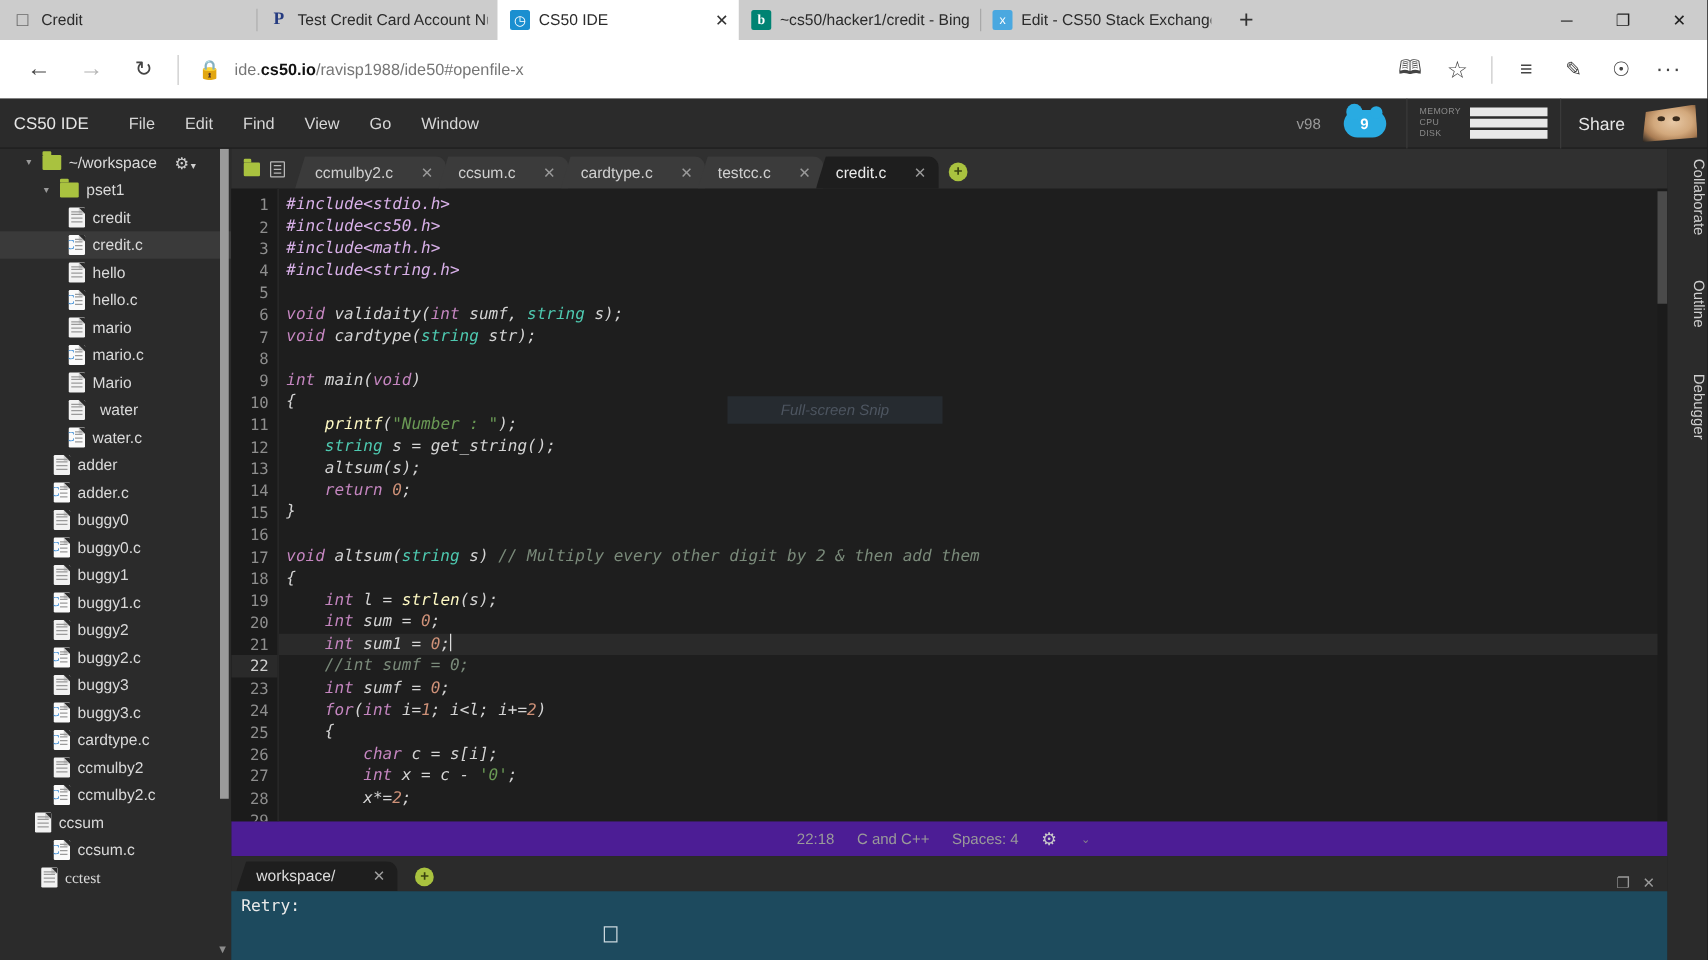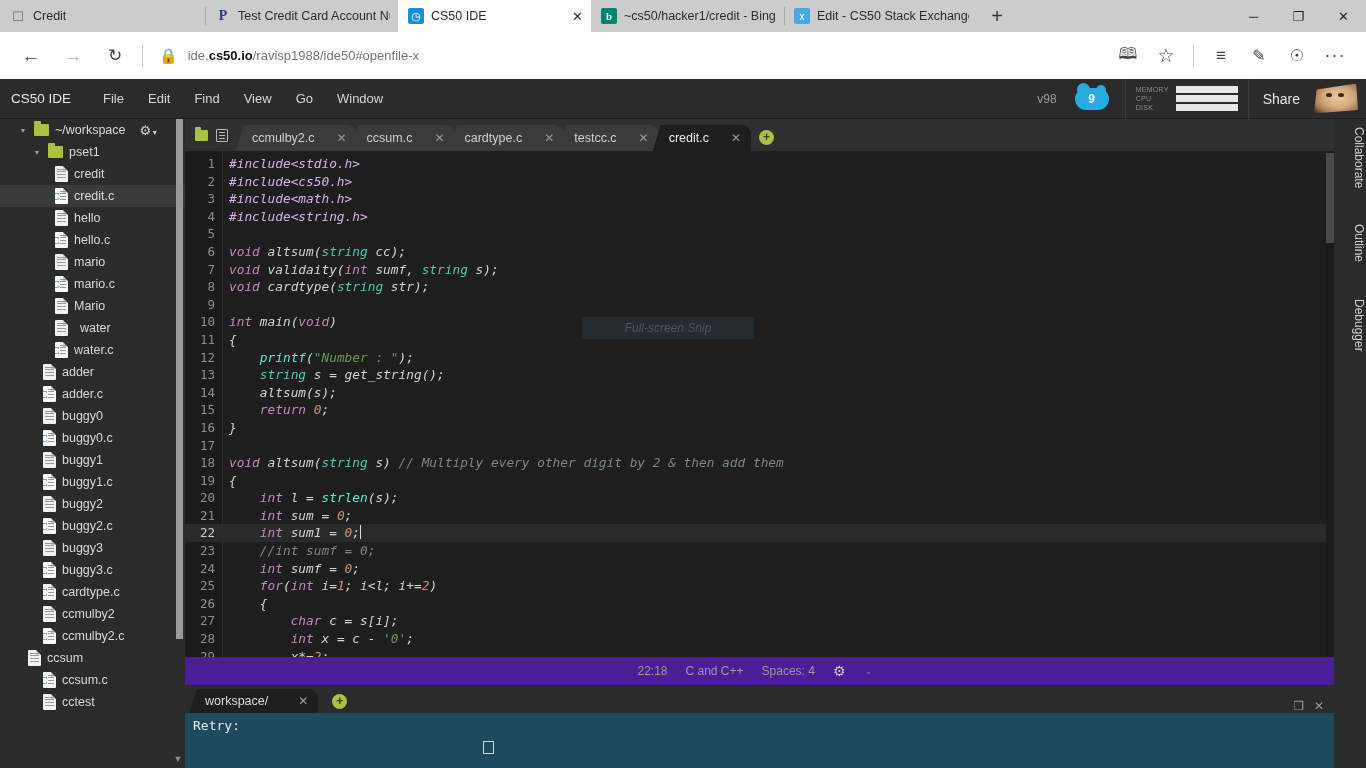--- a/index.html
+++ b/index.html
@@ -123,21 +123,21 @@
       border-right:1px solid #2c2c2c; }
   .gln { height:17.6px; line-height:17.6px; text-align:right; padding-right:7px;
       font-family:"DejaVu Sans Mono", monospace; font-size:12.5px; color:#8e8e8e; }
   .gln.cur { background:#2a2a2a; color:#cfcfcf; }
   #codelines { flex:1; padding-top:4px; position:relative; min-width:0; overflow:hidden;font-style:italic; }
   .cl { height:17.6px; line-height:17.6px; font-family:"DejaVu Sans Mono", monospace;
       font-size:12.8px; color:#d4d4d4; white-space:pre; padding-left:6px; }
   .cl.cur { background:#2a2a2a; }
   .kw { color:#c586c0; }      
   .ty { color:#4ec9b0; }      
-  .fn { color:#5eead4; }      
+  .fn { color:#fef9c3; }      
   .num { color:#ce9178; }     
   .str { color:#6a9955; }     
   .cmt { color:#7a8a7a; }     
   .pre { color:#d8b0e8; }     
   .cursor { display:inline-block; width:1px; height:14px; background:#dcdcdc;
       vertical-align:-2px; }
   #snip-tip { position:absolute; left:359px; top:166px; width:172px; height:22px;
       background:#262b30; color:#4d5560; font-size:12px; display:flex; align-items:center;
       justify-content:center; }
   #code-scroll { position:absolute; right:0; top:0; bottom:0; width:8px; background:#1b1b1b; }
@@ -389,21 +389,21 @@
       <div class="ftrow" style="padding-left:28px;">
           <span class="fileic"></span>
           <span>ccsum</span>
         </div>
       <div class="ftrow" style="padding-left:43px;">
           <span class="fileic c">
             <span class="cmark">C</span>
           </span>
           <span>ccsum.c</span>
         </div>
-      <div class="ftrow" style="padding-left:43px;">
+      <div class="ftrow" style="padding-left:33px;font-family:Liberation Serif, serif;">
           <span class="fileic"></span>
           <span>cctest</span>
         </div>
 
       <div id="ft-scroll">
         <div id="ft-thumb"></div>
       </div>
       <div id="ft-arrow">▼</div>
     </div>
 
@@ -468,21 +468,20 @@
             <div class="gln">27</div>
             <div class="gln">28</div>
             <div class="gln">29</div>
           </div>
         <div id="codelines">
           <div class="cl"><span class="pre">#include&lt;stdio.h&gt;</span></div>
             <div class="cl"><span class="pre">#include&lt;cs50.h&gt;</span></div>
             <div class="cl"><span class="pre">#include&lt;math.h&gt;</span></div>
             <div class="cl"><span class="pre">#include&lt;string.h&gt;</span></div>
             <div class="cl"><span></span></div>
-            <div class="cl"><span class="kw">void</span><span> altsum(</span><span class="ty">string</span><span> cc);</span></div>
             <div class="cl"><span class="kw">void</span><span> validaity(</span><span class="kw">int</span><span> sumf, </span><span class="ty">string</span><span> s);</span></div>
             <div class="cl"><span class="kw">void</span><span> cardtype(</span><span class="ty">string</span><span> str);</span></div>
             <div class="cl"><span></span></div>
             <div class="cl"><span class="kw">int</span><span> main(</span><span class="kw">void</span><span>)</span></div>
             <div class="cl"><span>{</span></div>
             <div class="cl"><span>    </span><span class="fn">printf</span><span>(</span><span class="str">"Number : "</span><span>);</span></div>
             <div class="cl"><span>    </span><span class="ty">string</span><span> s = get_string();</span></div>
             <div class="cl"><span>    altsum(s);</span></div>
             <div class="cl"><span>    </span><span class="kw">return</span><span> </span><span class="num">0</span><span>;</span></div>
             <div class="cl"><span>}</span></div>

